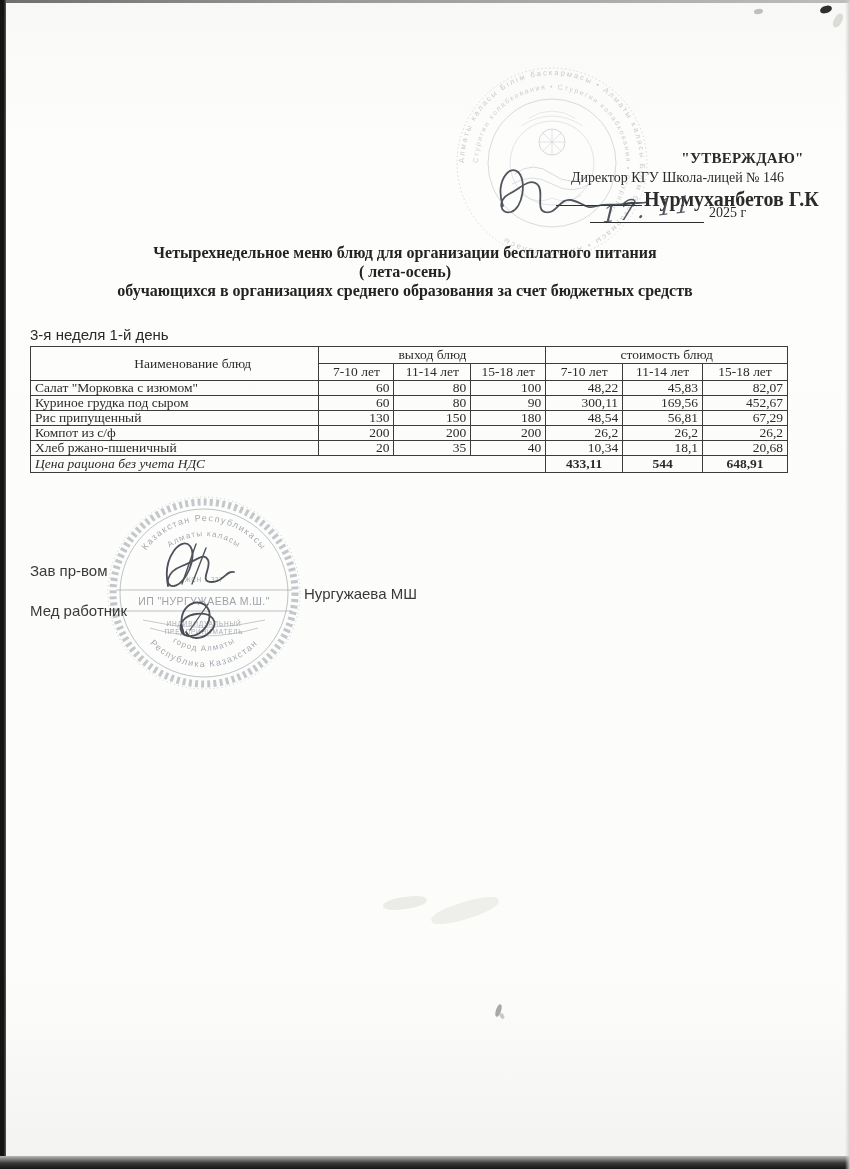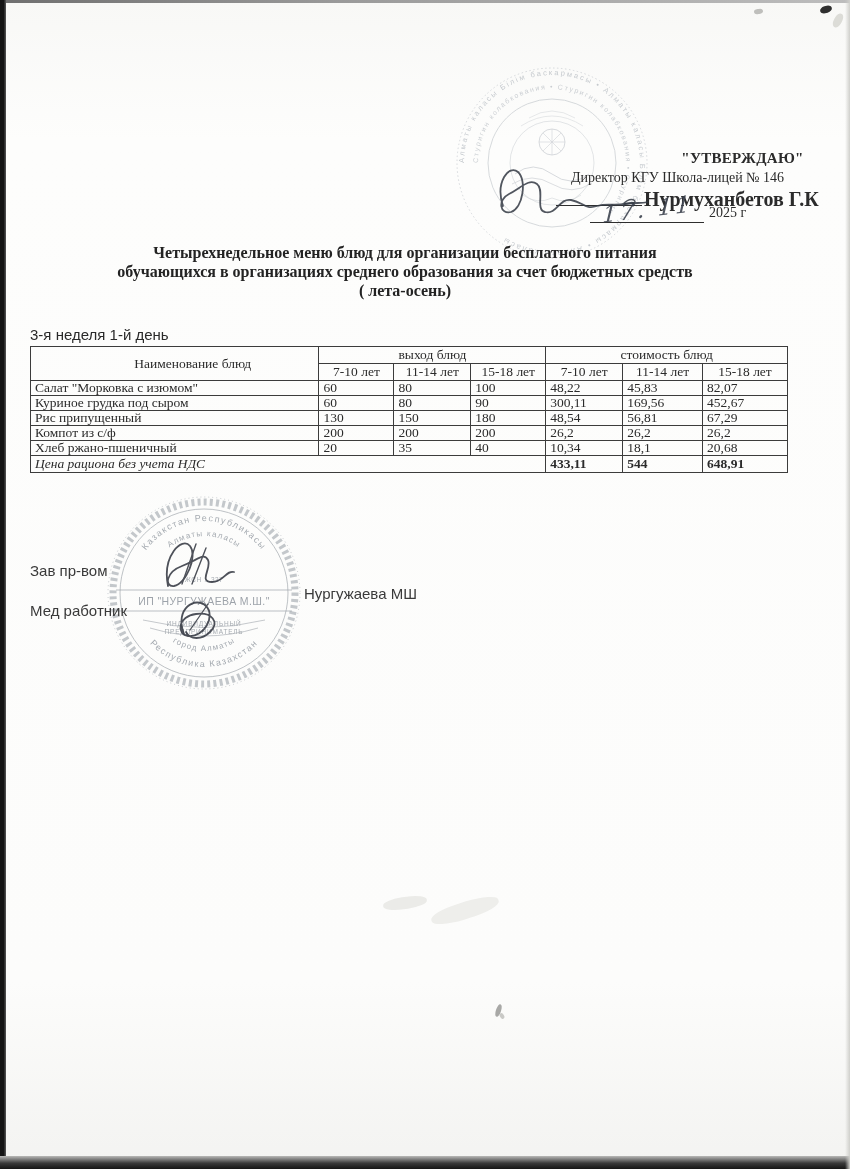--- a/index.html
+++ b/index.html
@@ -23,23 +23,23 @@
             transform:rotate(-7deg) skewX(-10deg);letter-spacing:3px;opacity:.9;}
   
   #title{left:45px;top:243px;width:720px;text-align:center;font-weight:bold;font-size:16px;line-height:19px;color:#232323;}
   
   #week{left:30px;top:326px;font-family:"Liberation Sans", sans-serif;font-size:15px;color:#2a2a2a;}
   
   #menu-table{left:30px;top:346px;}
   table{border-collapse:collapse;width:758px;font-family:"Liberation Serif", serif;font-size:13.5px;color:#2b2b2b;}
   th,td{border:1px solid #3c3c3c;padding:0 4px;font-weight:normal;line-height:14px;height:14px;white-space:nowrap;overflow:hidden;}
   thead th{text-align:center;height:16px;}
-  .num{text-align:left;}
+  .num{text-align:right;}
   .total-label{font-style:italic;}
-  .total-val{font-weight:bold;text-align:left;}
+  .total-val{font-weight:bold;text-align:center;}
   
   .siglbl{font-family:"Liberation Sans", sans-serif;font-size:15px;color:#3a3a3a;}
   
   .smudge{border-radius:45%;}
   svg{display:block;}
 </style>
 </head>
 <body>
 
 <div id="page">
@@ -91,22 +91,22 @@
 
   <svg class="abs" style="left:487px;top:158px;opacity:.85;" width="172" height="70" viewBox="0 0 172 70">
     <path d="M16,48 C8,24 22,6 31,14 C40,22 36,50 24,54 C13,57 10,42 22,36
              C34,30 42,20 50,26 C58,32 48,52 58,54 C70,57 72,40 84,42
              C96,44 98,52 110,48 C120,45 126,48 138,46 C148,44 154,46 160,44" fill="none" stroke="#343a44" stroke-width="1.8" stroke-linecap="round"></path>
     <path d="M136,46 c8,-8 16,-4 10,2" fill="none" stroke="#343a44" stroke-width="1.5" stroke-linecap="round"></path>
   </svg>
 
   <div id="title" class="abs">
     <div>Четырехнедельное меню блюд для организации бесплатного питания</div>
+    <div>( лета-осень)</div>
     <div>обучающихся в организациях среднего образования за счет бюджетных средств</div>
-    <div>( лета-осень)</div>
   </div>
 
   <div id="week" class="abs">3-я неделя  1-й день</div>
 
   <div id="menu-table" class="abs">
     <table>
       <colgroup>
         <col style="width:289px">
           <col style="width:75px">
           <col style="width:77px">

